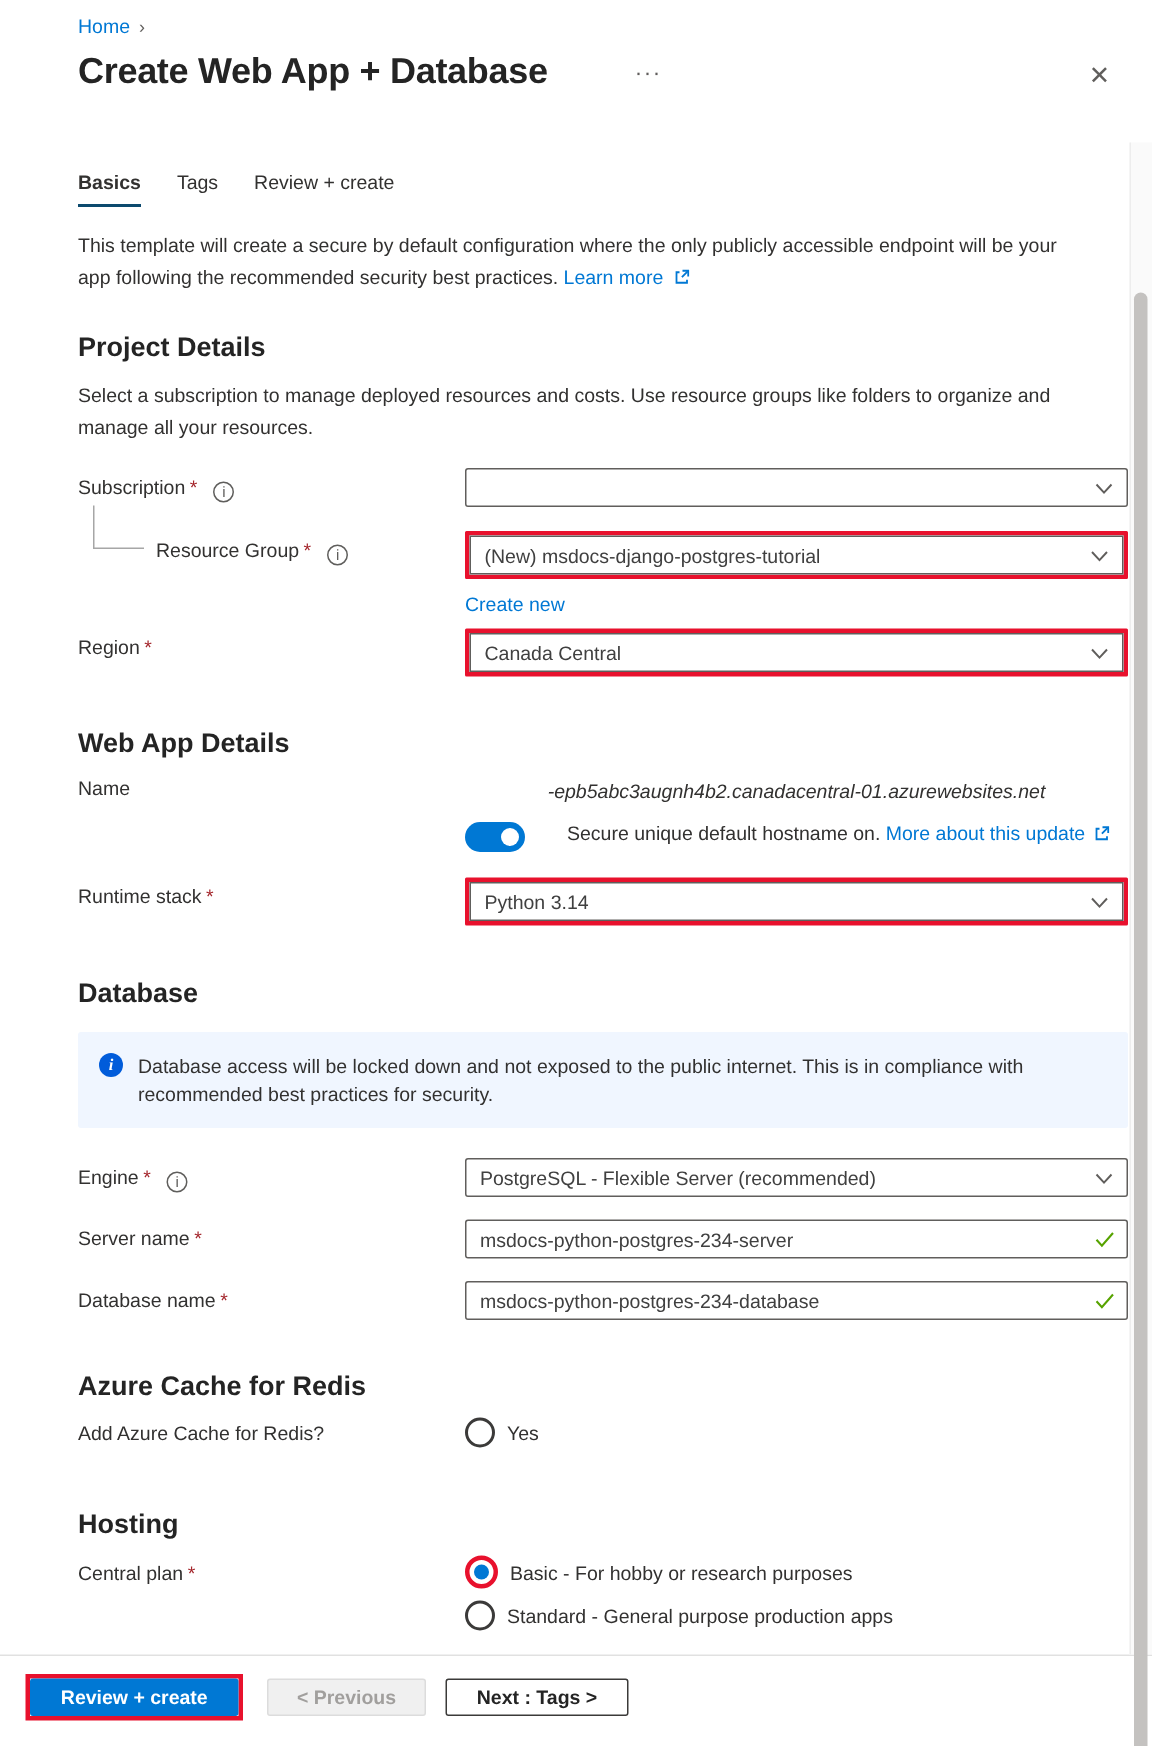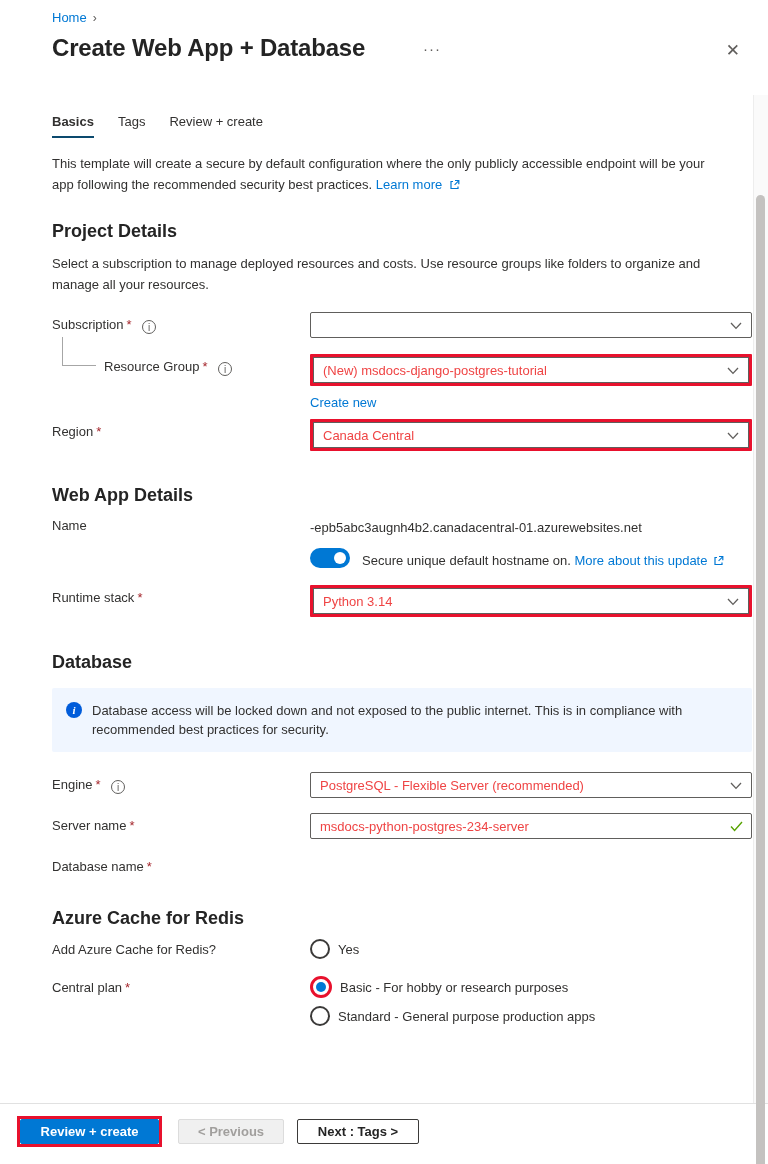--- a/index.html
+++ b/index.html
@@ -37,37 +37,37 @@
   .fcontrol { width:442px; flex-shrink:0; position:relative; }
   .req { color:#a4262c; margin-left:3px; }
   .info {
     display:inline-block; width:14px; height:14px; border:1px solid #5f5e5c; border-radius:50%;
     font-size:10px; line-height:13px; text-align:center; color:#5f5e5c; margin-left:7px;
     vertical-align:-2px; cursor:default;
   }
   .field {
     height:26px; border:1px solid #605e5c; background:#fff; border-radius:2px;
     display:flex; align-items:center; padding:0 26px 0 9px; position:relative; width:100%;
-    font-size:13px; color:#ef4444; cursor:pointer;
+    font-size:13px; color:#404040; cursor:pointer;
   }
   .field .chev { position:absolute; right:9px; top:9px; }
   .field .check { position:absolute; right:8px; top:7px; }
   .hl { border:3px solid #e8112d; border-radius:1px; }
   .hl .field { border-radius:0; }
 
   .connector {
     position:absolute; left:10px; top:-17px; width:34px; height:29px;
     border-left:1px solid #a6a6a6; border-bottom:1px solid #a6a6a6;
   }
   .indent-label { padding-left:52px; position:relative; }
   .create-new { display:inline-block; margin-top:9px; font-size:13px; }
 
-  .suffix { text-align:left; margin-top:7px; color:#323130; }
-
-  .toggle-row { display:flex; align-items:flex-end; gap:12px; }
+  .suffix { text-align:center; margin-top:7px; color:#323130;font-style:italic; }
+
+  .toggle-row { display:flex; align-items:flex-start; gap:28px; }
   .toggle {
     width:40px; height:20px; border-radius:10px; background:#0078d4; position:relative;
     cursor:pointer; flex-shrink:0;
   }
   .toggle .knob {
     position:absolute; right:4px; top:4px; width:12px; height:12px; border-radius:50%; background:#fff;
   }
 
   
   .banner {
@@ -276,36 +276,45 @@
               <path d="M1 5.5 L4.6 9.4 L12 1" fill="none" stroke="#57a300" stroke-width="1.4"></path>
             </svg>
         </div>
       </div>
     </div>
 
     <div class="frow" style="margin-top:15px">
       <div class="flabel">
         <span>Database name</span><span class="req">*</span>
       </div>
+      <div class="fcontrol">
+        <div class="field">
+          <span>msdocs-python-postgres-234-database</span>
+          <svg class="check" width="13" height="11" viewBox="0 0 13 11">
+              <path d="M1 5.5 L4.6 9.4 L12 1" fill="none" stroke="#57a300" stroke-width="1.4"></path>
+            </svg>
+        </div>
+      </div>
     </div>
 
     <h2 class="section-h" style="margin-top:34px">Azure Cache for Redis</h2>
 
     <div class="frow" style="margin-top:8px">
       <div class="flabel">
         <span>Add Azure Cache for Redis?</span>
       </div>
       <div class="fcontrol">
         <div class="radio-line">
           <span class="radio"></span>
           <span class="radio-label">Yes</span>
         </div>
       </div>
     </div>
 
+    <h2 class="section-h" style="margin-top:34px">Hosting</h2>
 
     <div class="frow" style="margin-top:9px">
       <div class="flabel">
         <span>Central plan</span><span class="req">*</span>
       </div>
       <div class="fcontrol">
         <div class="radio-line">
           <span class="radio sel rhl"></span>
           <span class="radio-label">Basic - For hobby or research purposes</span>
         </div>

